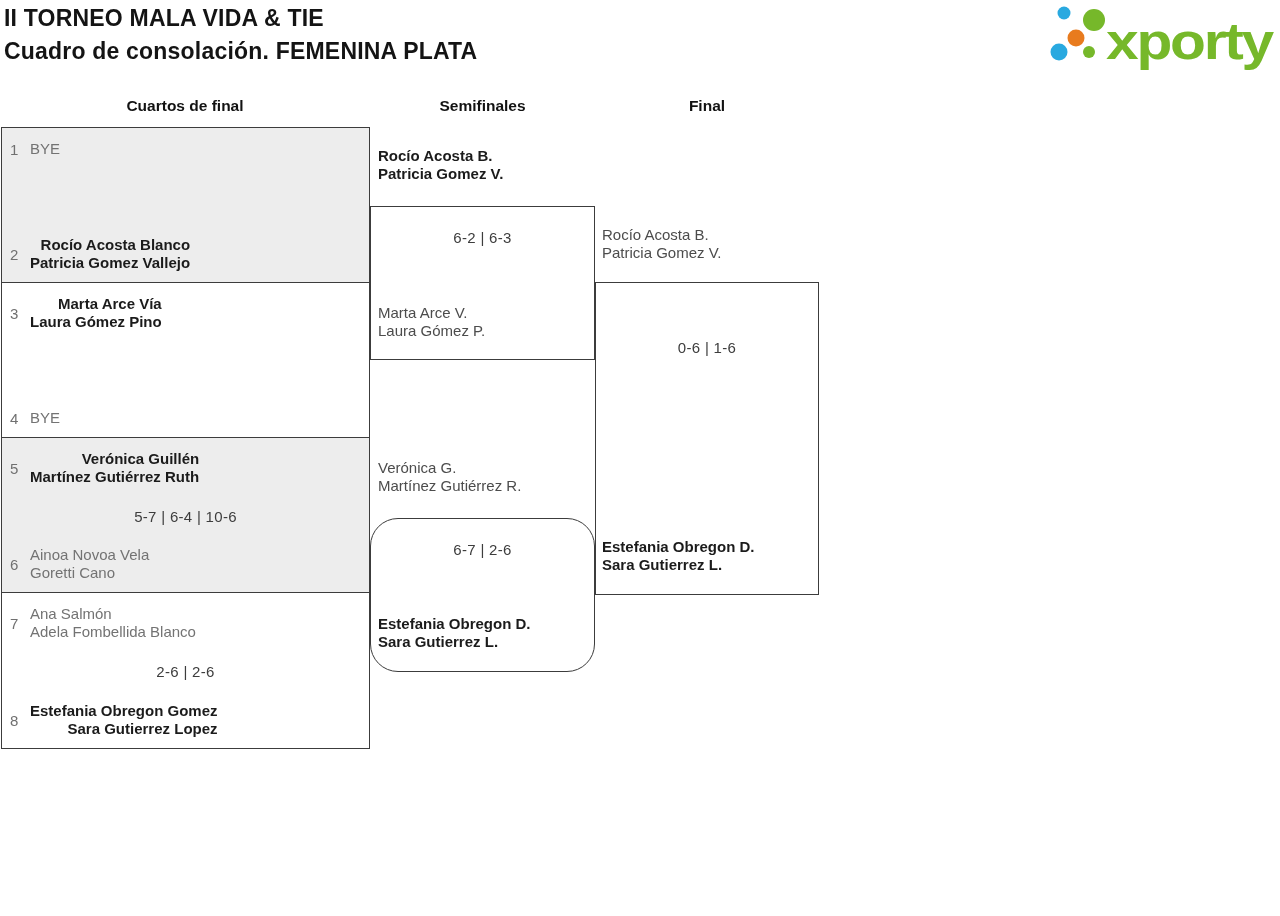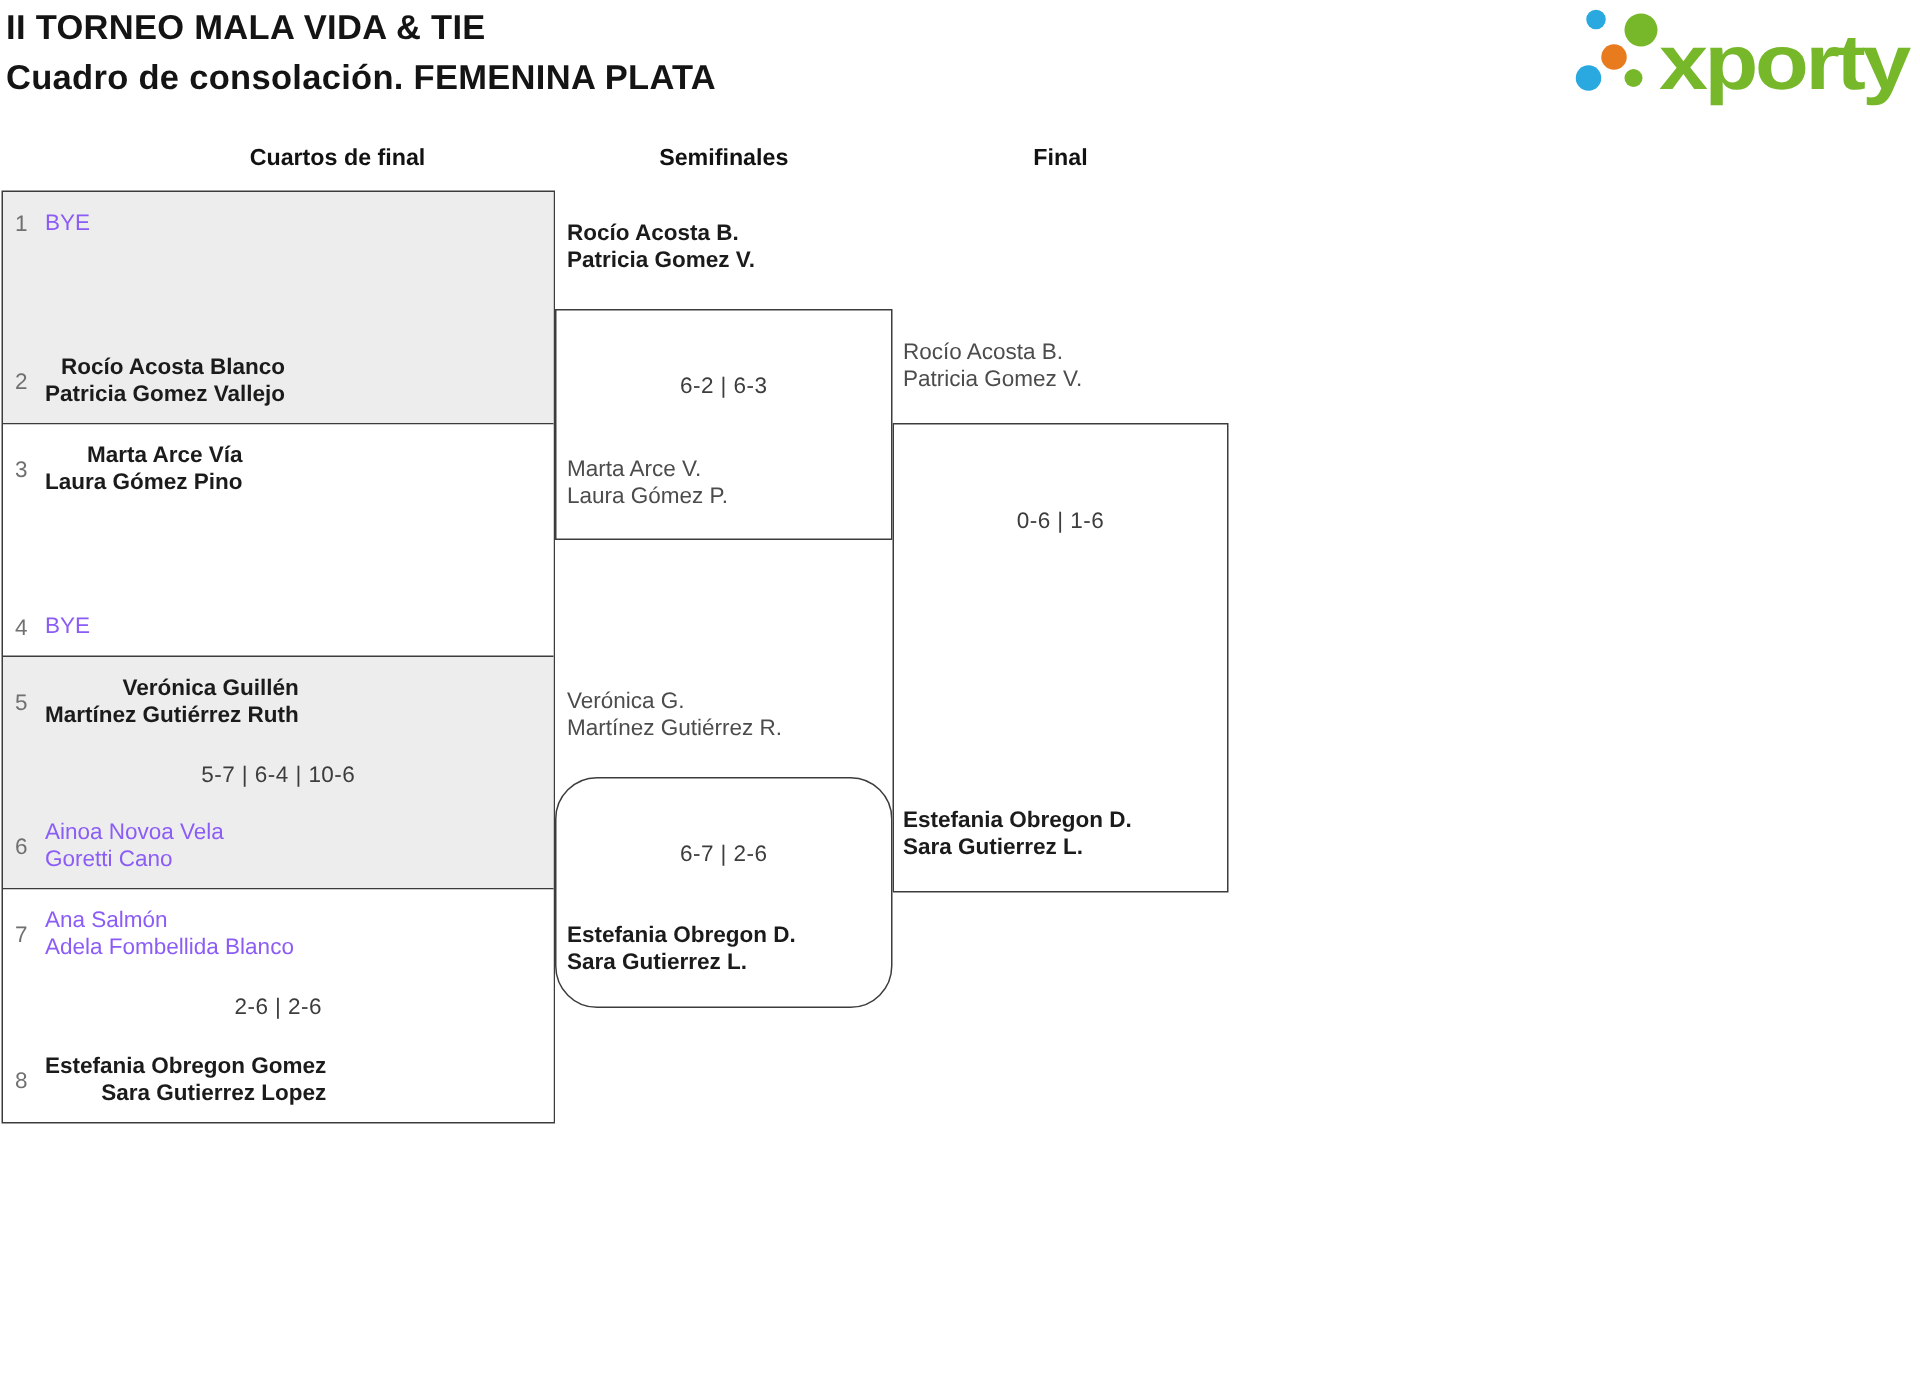--- a/index.html
+++ b/index.html
@@ -5,38 +5,38 @@
   html,body{margin:0;padding:0;background:#ffffff;}
   .page{
     position:relative;width:1280px;height:916px;background:#ffffff;overflow:hidden;
     font-family:"Liberation Sans","DejaVu Sans",sans-serif;color:#1c1c1c;
   }
   
   .title{position:absolute;left:4px;top:2px;font-size:23px;font-weight:700;line-height:33px;color:#141414;letter-spacing:.2px;}
   .logo{position:absolute;left:1046px;top:1px;width:230px;height:72px;}
   
   .round-header{position:absolute;top:97px;text-align:center;font-size:15.5px;font-weight:700;color:#121212;}
-  .rh1{left:16px;width:370px;padding-left:24px;}
+  .rh1{left:0;width:370px;}
   .rh2{left:370px;width:225px;}
   .rh3{left:595px;width:224px;}
   
   .qf-col{position:absolute;left:1px;top:127px;width:369px;border:1px solid #3c3c3c;box-sizing:border-box;}
   .qf-match{height:155px;border-bottom:1px solid #3c3c3c;box-sizing:border-box;
     display:flex;flex-direction:column;justify-content:space-between;padding:12px 8px 10px 8px;}
   .qf-match:last-child{border-bottom:none;}
   .qf-grey{background:#ededed;}
   .qf-white{background:#ffffff;}
   .team-row{display:flex;align-items:center;}
   .seed{width:12px;margin-right:8px;font-size:15px;color:#707070;flex:0 0 auto;}
-  .team-lines{font-size:15px;line-height:18px;color:#8b5cf6;}
+  .team-lines{font-size:15px;line-height:18px;color:#737373;}
   .winner .team-lines{font-weight:700;color:#1b1b1b;text-align:right;}
   .score{text-align:center;font-size:15px;color:#3d3d3d;letter-spacing:.3px;}
   
   .sf-box,.final-box{position:absolute;border:1px solid #3c3c3c;background:#ffffff;box-sizing:border-box;}
-  .sf-box{left:370px;width:225px;height:154px;padding-top:42px;}
+  .sf-box{left:370px;width:225px;height:154px;padding-top:22px;}
   .sf-box.b1{top:206px;}
   .sf-box.b2{top:518px;border-radius:28px;}
   .final-box{left:595px;top:282px;width:224px;height:313px;padding-top:56px;}
   
   .adv-team{position:absolute;font-size:15px;line-height:18px;color:#4c4c4c;}
   .adv-team.winner{font-weight:700;color:#1b1b1b;}
   .sf0-top{left:378px;top:147px;}
   .sf0-bottom{left:378px;top:304px;}
   .sf1-top{left:378px;top:459px;}
   .sf1-bottom{left:378px;top:615px;}

